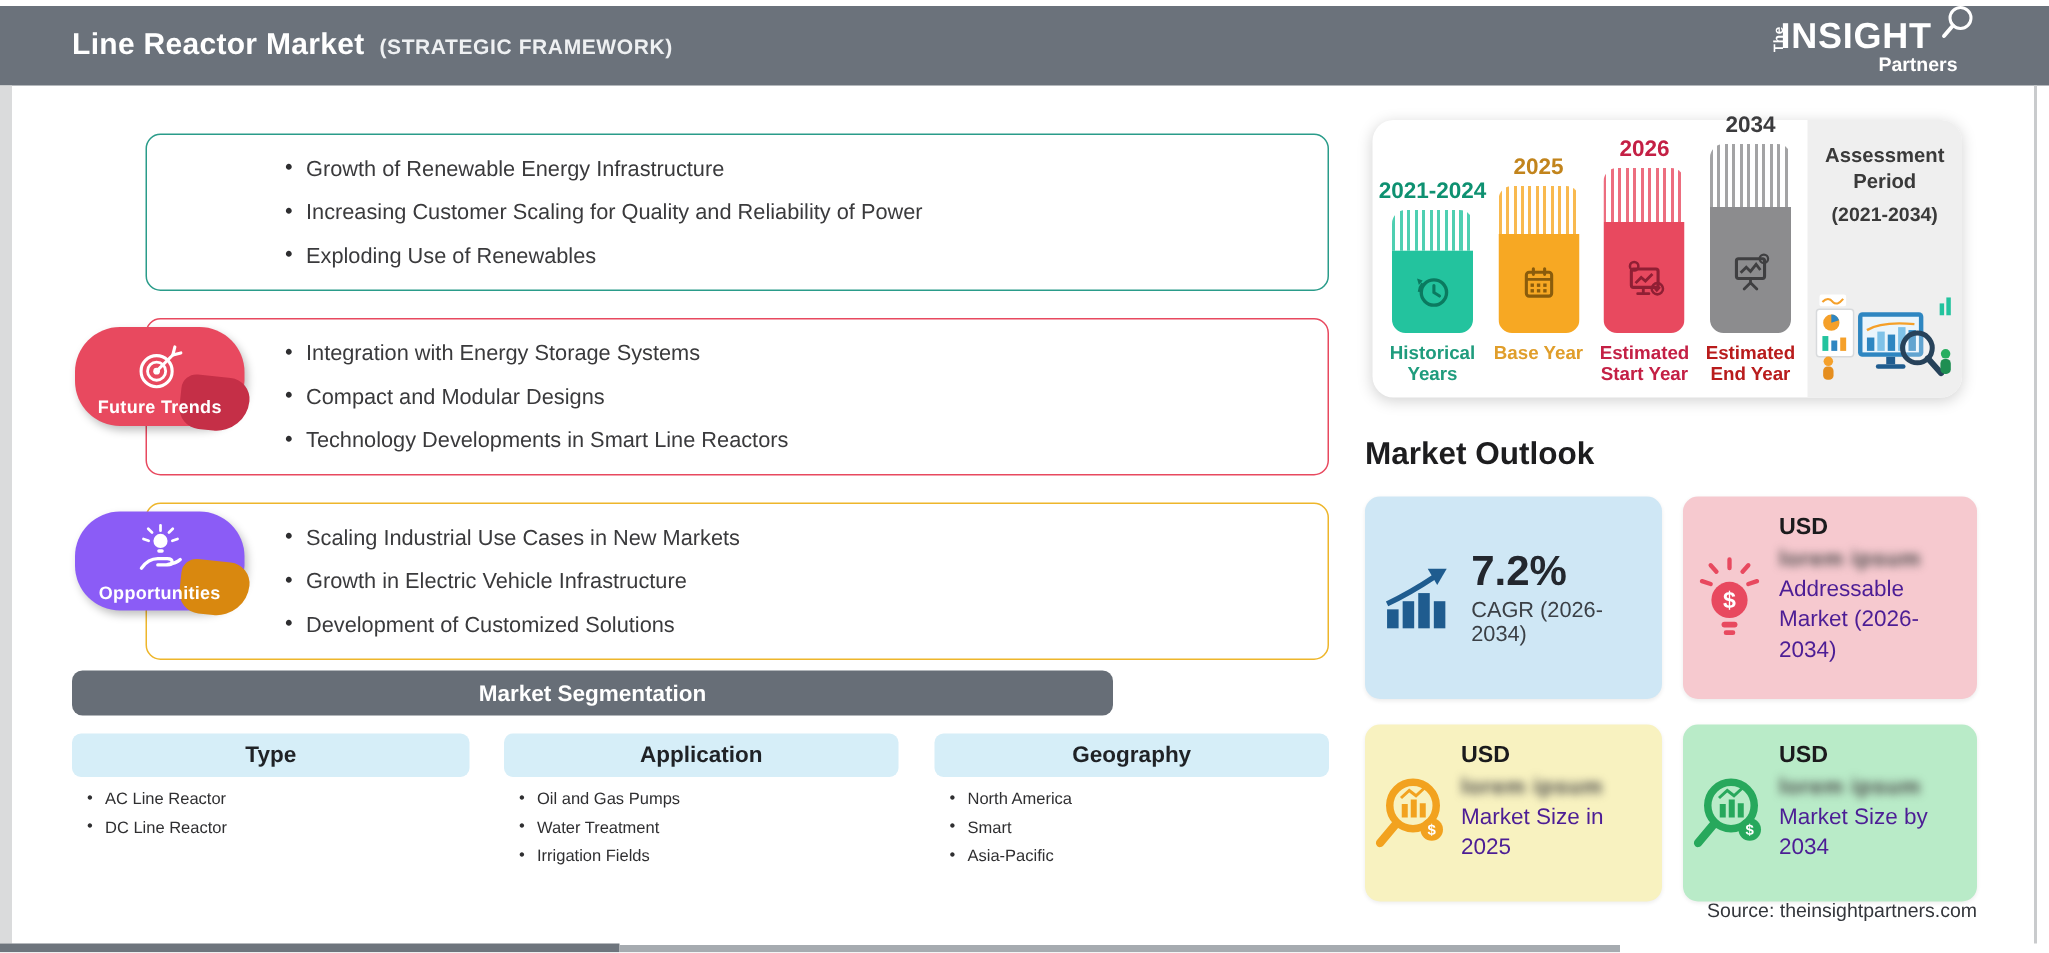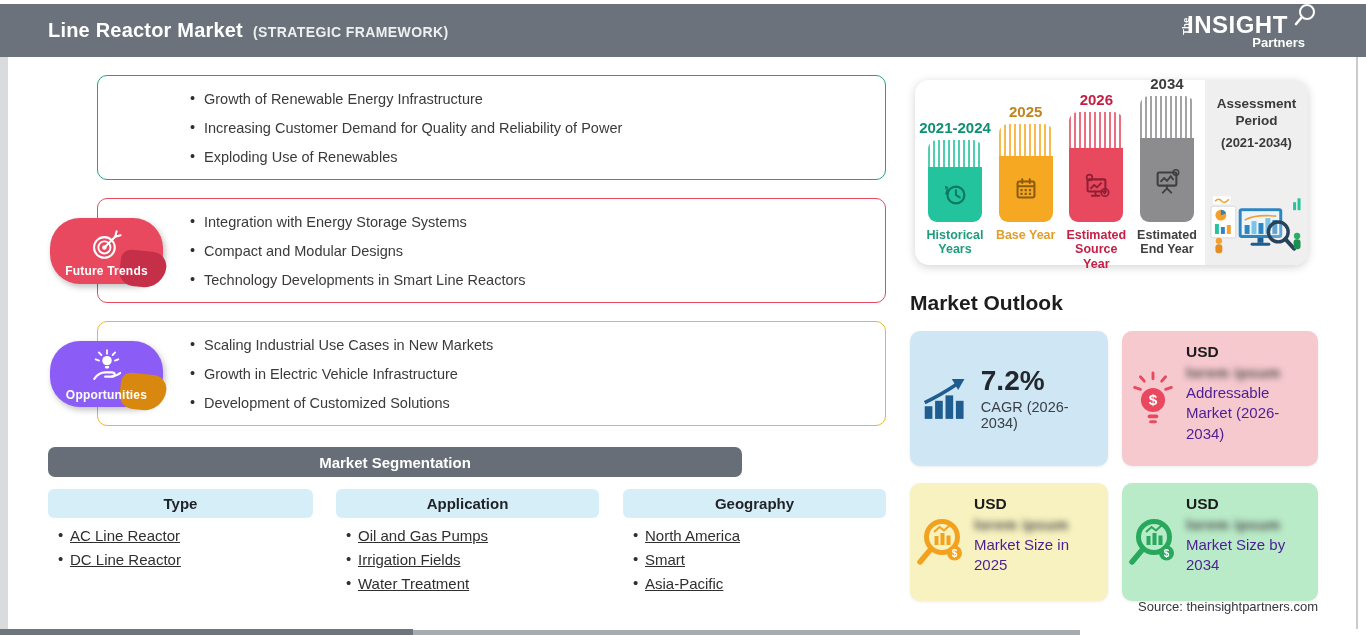--- a/index.html
+++ b/index.html
@@ -20,21 +20,21 @@
 
   
   .gutter-left{position:absolute;left:0;top:57px;bottom:6px;width:8px;background:#dadbdc;}
   .edge-right{position:absolute;left:1356px;top:57px;bottom:6px;width:2px;background:#c9cbcd;}
   .strip-dark{position:absolute;left:0;bottom:0;width:413px;height:6px;background:#6e757d;}
   .strip-light{position:absolute;left:413px;bottom:0;width:667px;height:5px;background:#a6abb0;}
 
   
   .fbox{position:absolute;left:97px;width:789px;height:105px;border:1.5px solid;border-radius:10px;
         box-sizing:border-box;background:#fff;display:flex;flex-direction:column;justify-content:center;
-        gap:12px;padding-left:92px;}
+        gap:12px;padding-left:92px;margin-top:14px;}
   .fbox.teal{border-color:#2a9c8a;}
   .fbox.red{border-color:#e8495f;}
   .fbox.orange{border-color:#eeb62b;}
   .fbox ul{margin:0;padding:0;list-style:none;display:flex;flex-direction:column;gap:13px;}
   .fbox li{position:relative;padding-left:14px;font-size:14.5px;color:#3a3a3c;}
   .fbox li::before{content:"•";position:absolute;left:0;top:-1px;color:#2e2e30;}
 
   .badge{position:absolute;left:50px;width:113px;height:66px;border-radius:30px;z-index:3;
          display:flex;flex-direction:column;align-items:center;justify-content:center;gap:1px;
          box-shadow:2px 3px 6px rgba(0,0,0,.25);}
@@ -45,21 +45,21 @@
   .badge.orange{background:#8b5cf6;} .badge.orange::before{background:#d9880f;}
   .badge-label{color:#fff;font-size:12px;font-weight:bold;letter-spacing:.2px;}
 
   
   .seg-bar{position:absolute;left:48px;top:447px;width:694px;height:30px;background:#676e77;border-radius:7px;
            display:flex;align-items:center;justify-content:center;color:#fff;font-size:15px;font-weight:bold;}
   .seg-col{position:absolute;top:489px;}
   .seg-head{height:29px;background:#d6eef8;border-radius:6px;display:flex;align-items:center;justify-content:center;
             font-size:15px;font-weight:bold;color:#1f2226;}
   .seg-list{margin:9px 0 0 10px;padding:0;list-style:none;display:flex;flex-direction:column;gap:7px;}
-  .seg-list li{position:relative;padding-left:12px;font-size:15px;color:#2f2f31;text-decoration:underline;}
+  .seg-list li{position:relative;padding-left:12px;font-size:11px;color:#2f2f31;}
   .seg-list li::before{content:"•";position:absolute;left:0;top:-1px;}
 
   
   .timeline-card{position:absolute;left:915px;top:80px;width:393px;height:185px;background:#fff;
                  border-radius:14px;box-shadow:0 2px 10px rgba(0,0,0,.18);}
   .assessment{position:absolute;left:1205px;top:80px;width:103px;height:185px;background:#efefef;
               border-radius:0 14px 14px 0;box-sizing:border-box;padding:16px 6px 0 6px;text-align:center;}
   .assessment-title{font-size:13.5px;font-weight:bold;color:#3a3a3a;line-height:1.25;}
   .assessment-range{font-size:13px;color:#3a3a3a;margin-top:5px;font-weight:bold;}
   .assessment-illustration{position:absolute;left:4px;bottom:5px;}
@@ -69,21 +69,21 @@
   .bar-col{width:66px;display:flex;flex-direction:column;justify-content:flex-end;align-items:center;}
   .year{font-size:15px;font-weight:bold;margin-bottom:4px;white-space:nowrap;}
   .bar{width:54px;border-radius:9px;overflow:hidden;display:flex;flex-direction:column;}
   .bar .stripe{height:33%;background:repeating-linear-gradient(90deg,var(--c) 0 2px,#ffffff 2px 5px);opacity:.8;}
   .bar .solid{flex:1;background:var(--c);display:flex;align-items:center;justify-content:center;}
   .caption{height:34px;margin-top:6px;display:flex;align-items:flex-start;justify-content:center;
            font-size:12.5px;font-weight:bold;line-height:1.15;text-align:center;}
   .bar-col.teal   {--c:#23c39e;} .bar-col.teal .year{color:#0e9171;}  .bar-col.teal .caption{color:#1f9c7d;}  .bar-col.teal .baricon{color:#0b7a60;}
   .bar-col.orange {--c:#f7a823;} .bar-col.orange .year{color:#c2841c;}.bar-col.orange .caption{color:#e09e2b;} .bar-col.orange .baricon{color:#8a5c0c;}
   .bar-col.redbar {--c:#e8495f;} .bar-col.redbar .year{color:#c42045;}.bar-col.redbar .caption{color:#c42045;} .bar-col.redbar .baricon{color:#8f1f34;}
-  .bar-col.gray   {--c:#8c8c8e;} .bar-col.gray .year{color:#3c3c3e;}  .bar-col.gray .caption{color:#404040;}   .bar-col.gray .baricon{color:#3f3f41;}
+  .bar-col.gray   {--c:#8c8c8e;} .bar-col.gray .year{color:#3c3c3e;}  .bar-col.gray .caption{color:#b91c1c;}   .bar-col.gray .baricon{color:#3f3f41;}
 
   
   .outlook-title{position:absolute;left:910px;top:291px;font-size:21px;font-weight:bold;color:#1d1d1f;}
   .card{position:absolute;border-radius:10px;box-sizing:border-box;box-shadow:0 1px 3px rgba(0,0,0,.08);}
   .card.blue  {left:910px;top:331px;width:198px;height:135px;background:#cfe7f5;display:flex;align-items:center;gap:10px;padding:0 10px 0 12px;}
   .card.pink  {left:1122px;top:331px;width:196px;height:135px;background:#f6c9cf;}
   .card.yellow{left:910px;top:483px;width:198px;height:118px;background:#f8f2c0;}
   .card.green {left:1122px;top:483px;width:196px;height:118px;background:#b9ebc8;}
   .cagr-value{font-size:28px;font-weight:800;color:#23272e;line-height:1.05;}
   .cagr-caption{font-size:14.5px;color:#3b4046;margin-top:3px;}
@@ -117,21 +117,21 @@
       </svg>
     </div>
   </div>
 
   <div class="gutter-left"></div>
   <div class="edge-right"></div>
 
   <div class="fbox teal" style="top:75px;">
     <ul>
       <li>Growth of Renewable Energy Infrastructure</li>
-      <li>Increasing Customer Demand for Quality and Reliability of Power</li>
+      <li>Increasing Customer Scaling for Quality and Reliability of Power</li>
       <li>Exploding Use of Renewables</li>
     </ul>
   </div>
 
   <div class="fbox red" style="top:198px;">
     <ul>
       <li>Integration with Energy Storage Systems</li>
       <li>Compact and Modular Designs</li>
       <li>Technology Developments in Smart Line Reactors</li>
     </ul>
@@ -173,22 +173,22 @@
     <div class="seg-head">Type</div>
     <ul class="seg-list">
       <li>AC Line Reactor</li>
       <li>DC Line Reactor</li>
     </ul>
   </div>
   <div class="seg-col" style="left:336px;width:263px;">
     <div class="seg-head">Application</div>
     <ul class="seg-list">
       <li>Oil and Gas Pumps</li>
+      <li>Water Treatment</li>
       <li>Irrigation Fields</li>
-      <li>Water Treatment</li>
     </ul>
   </div>
   <div class="seg-col" style="left:623px;width:263px;">
     <div class="seg-head">Geography</div>
     <ul class="seg-list">
       <li>North America</li>
       <li>Smart</li>
       <li>Asia-Pacific</li>
     </ul>
   </div>
@@ -244,21 +244,21 @@
           <svg class="baricon" width="30" height="30" viewBox="0 0 32 32">
             <rect x="7" y="10" width="19" height="13" rx="1.5" fill="none" stroke="currentColor" stroke-width="2.2"></rect>
             <path d="M10 20 l4 -4 3 2.5 5 -5" fill="none" stroke="currentColor" stroke-width="2"></path>
             <circle cx="9" cy="8" r="3" fill="none" stroke="currentColor" stroke-width="1.8"></circle>
             <circle cx="25.5" cy="24" r="4" fill="none" stroke="currentColor" stroke-width="1.8"></circle>
             <path d="M23.8 24 l1.3 1.3 2.3 -2.6" fill="none" stroke="currentColor" stroke-width="1.6"></path>
             <path d="M15.5 23 v3.5 M11.5 27.5 h8" stroke="currentColor" stroke-width="2" stroke-linecap="round"></path>
           </svg>
         </div>
       </div>
-      <div class="caption">Estimated Source Year</div>
+      <div class="caption">Estimated Start Year</div>
     </div>
 
     <div class="bar-col gray">
       <div class="year">2034</div>
       <div class="bar" style="height: 126px;">
         <div class="stripe"></div>
         <div class="solid">
           <svg class="baricon" width="30" height="30" viewBox="0 0 32 32">
             <rect x="6" y="8" width="20" height="14" rx="1.5" fill="none" stroke="currentColor" stroke-width="2.2"></rect>
             <path d="M9 18 l4 -4 3 3 4 -5 3 4" fill="none" stroke="currentColor" stroke-width="2"></path>

